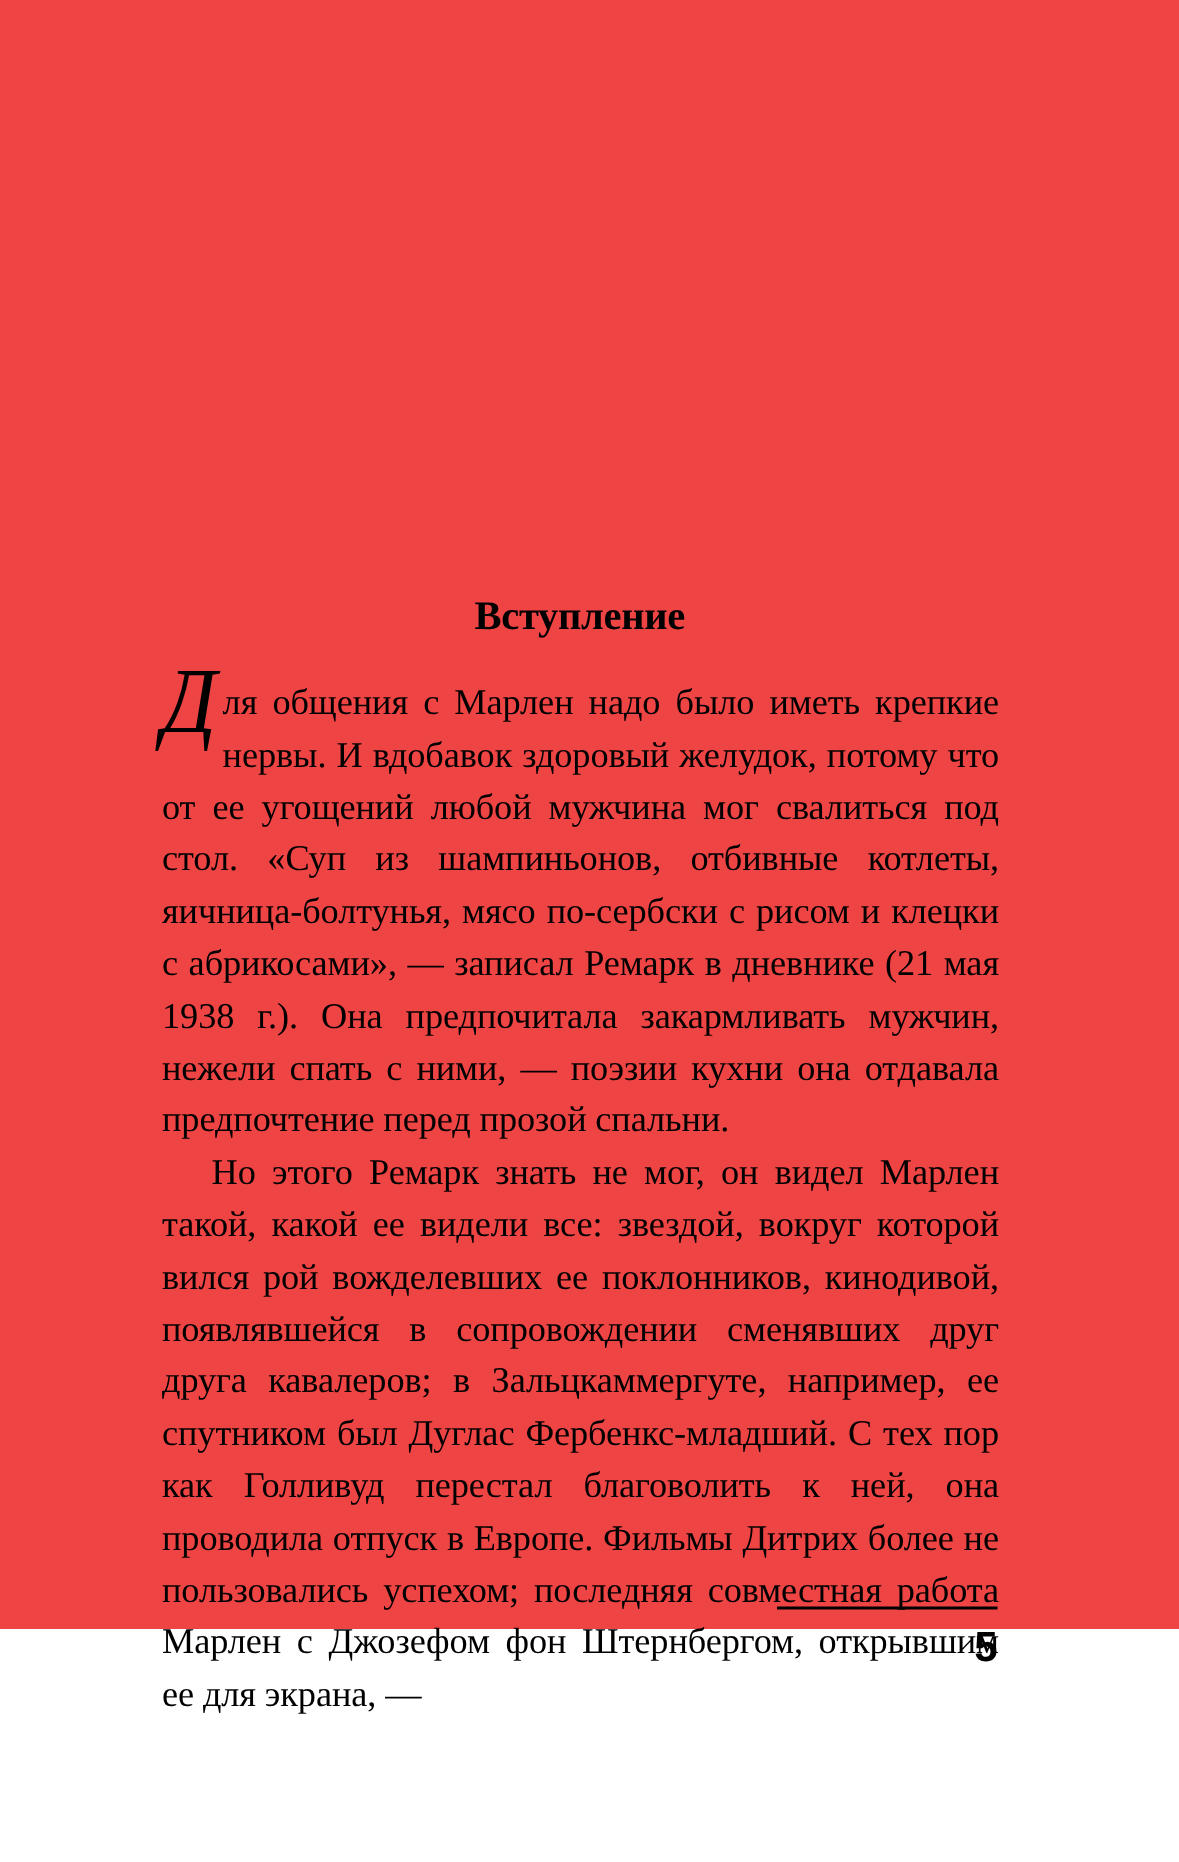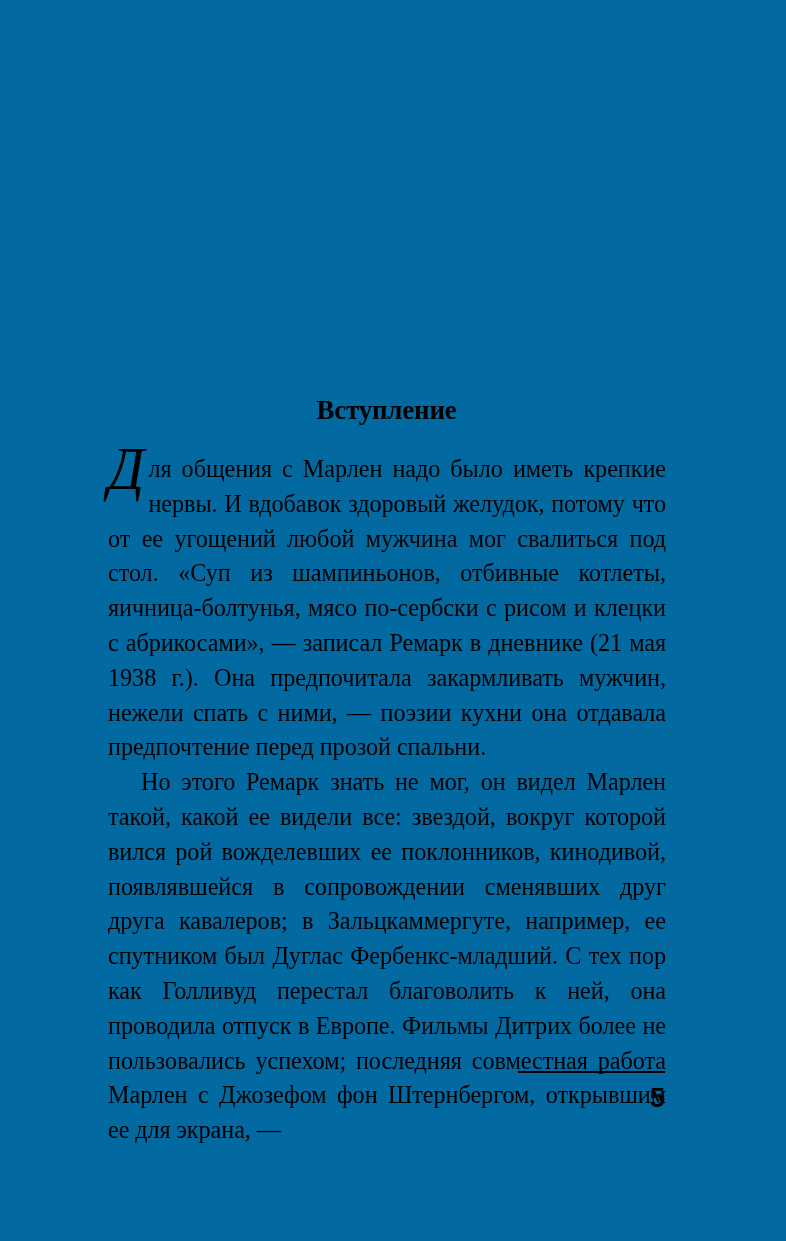--- a/index.html
+++ b/index.html
@@ -15,22 +15,22 @@
     overflow: hidden;
     font-family: "Liberation Serif", "DejaVu Serif", serif;
     color: #000000;
     -webkit-font-smoothing: antialiased;
   }
 
   .page {
     position: absolute;
     inset: 0;
     width: 786px;
-    height: 1241px;
-    background: #0369a1;
+    height: 1086px;
+    background: #ef4444;
   }
 
   
   .chapter-title {
     position: absolute;
     left: 108px;
     top: 376px;
     width: 557px;
     text-align: center;
     font-family: "Liberation Serif", "DejaVu Serif", serif;

